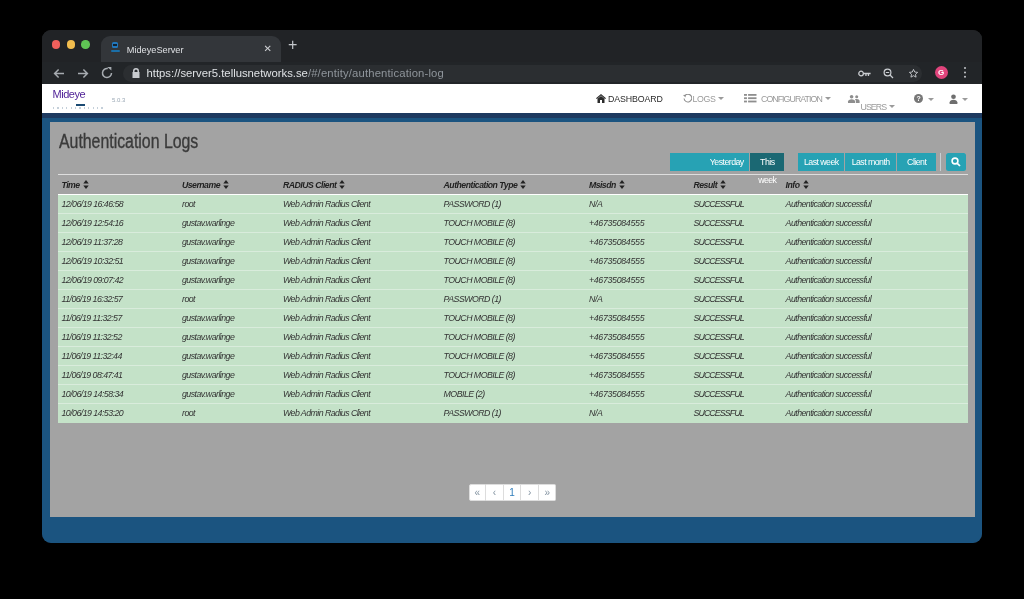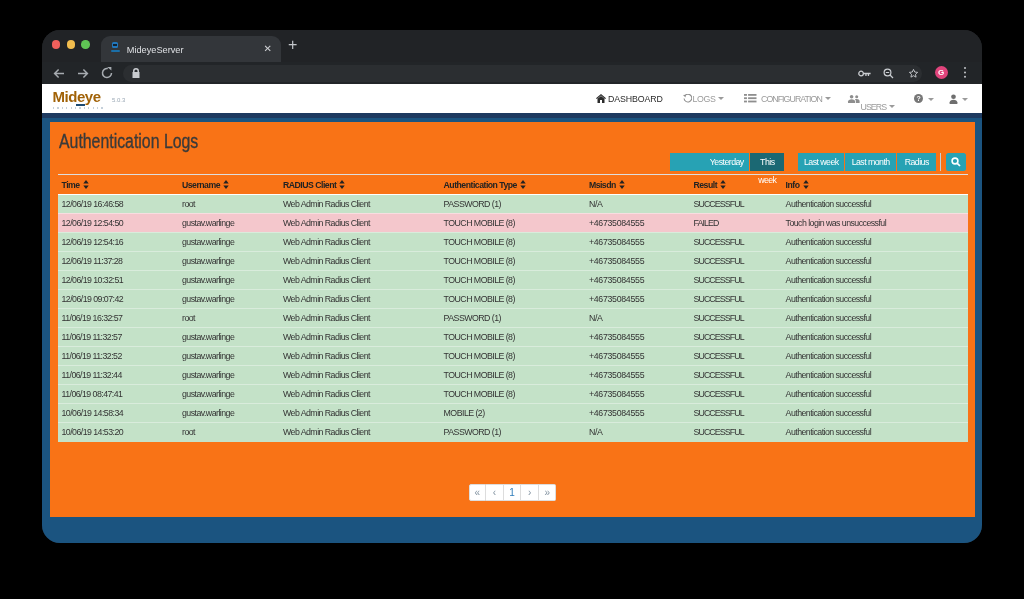--- a/index.html
+++ b/index.html
@@ -1,19 +1,19 @@
 <!DOCTYPE html>
 <html><head>
 <meta charset="utf-8">
 <style>
 * { margin:0; padding:0; box-sizing:border-box; }
 html,body { width:1024px; height:599px; background:#000; overflow:hidden;
   font-family:"Liberation Sans", sans-serif; }
 .win { position:absolute; left:42px; top:30px; width:940px; height:513px;
-  border-radius:18px; overflow:hidden; background:#212326; }
+  border-radius:9px; overflow:hidden; background:#212326; }
 
 .strip { position:absolute; left:0; top:0; width:940px; height:32px; background:#212326; }
 .dot { position:absolute; width:8.5px; height:8.5px; border-radius:50%; top:10px; }
 .dot.r { left:9.5px; background:#f0605c; }
 .dot.y { left:24.5px; background:#f2bd4e; }
 .dot.g { left:39.3px; background:#5fc454; }
 .tab { position:absolute; left:58.5px; top:6px; width:180px; height:26px;
   background:#33363a; border-radius:9px 9px 0 0; }
 .favsq { position:absolute; left:11.5px; top:6px; width:6px; height:6px; background:#2277bb; border-radius:1.5px; }
 .favsq i { position:absolute; left:1px; top:2.4px; width:4px; height:1.4px; background:#123; display:block;}
@@ -27,42 +27,42 @@
 .lock { position:absolute; left:8.5px; top:3.8px; }
 .url { position:absolute; left:23.5px; top:2.6px; font-size:11.3px; letter-spacing:0; color:#dfe2e5; white-space:nowrap; }
 .url .dim { letter-spacing:0.15px; }
 .url .dim { color:#8f959b; }
 .avatar { position:absolute; left:892.5px; top:4px; width:13px; height:13px; border-radius:50%;
   background:#e0447c; color:#fff; font-size:8px; font-weight:bold; text-align:center; line-height:13px;}
 .dots { position:absolute; left:921.8px; top:4.9px; width:2.4px; height:2.4px; border-radius:50%; background:#c3c6ca;
   box-shadow:0 4.4px 0 #c3c6ca, 0 8.8px 0 #c3c6ca; }
 
 .navbar { position:absolute; left:0; top:54px; width:940px; height:28.5px; background:#fff; }
-.logo { position:absolute; left:10.5px; top:3.6px; font-size:15px; font-weight:bold; color:#a16207; letter-spacing:-0.45px; }
+.logo { position:absolute; left:10.5px; top:3.6px; font-size:11px; font-weight:normal; color:#4c1d95; letter-spacing:-0.45px; }
 .logobar { position:absolute; left:33.5px; top:19.6px; width:9px; height:2.2px; background:#1b4a73; }
 .logodots { position:absolute; left:11px; top:23.4px; width:53px; height:2px;
   background-image:repeating-linear-gradient(to right, #c5d0da 0, #c5d0da 1.2px, transparent 1.2px, transparent 4.4px); height:1.4px !important; }
 .ver { position:absolute; left:70px; top:12.5px; font-size:6px; color:#9aa8b5; letter-spacing:0px;}
 .navtxt { position:absolute; white-space:nowrap; top:9.8px; font-size:8.8px; color:#9a9a9a; }
 .caret { display:inline-block; width:0; height:0; border-left:3.2px solid transparent;
   border-right:3.2px solid transparent; border-top:3.6px solid #9a9a9a; vertical-align:middle; margin-left:3px; position:relative; top:-1px;}
 
 .navy { position:absolute; left:0; top:82.5px; width:940px; height:5px; background:#1e3a60; }
 .bluebg { position:absolute; left:0; top:87.5px; width:940px; height:425.5px; background:#1b5480; }
-.panel { position:absolute; left:8px; top:92px; width:924.5px; height:395px; background:#f97316; }
+.panel { position:absolute; left:8px; top:92px; width:924.5px; height:395px; background:#a3a3a3; }
 h1.title { position:absolute; left:9px; top:8px; font-size:19.5px; font-weight:400; color:#3a3a3a; letter-spacing:0; -webkit-text-stroke:0.35px #3a3a3a; transform:scaleX(0.813); transform-origin:0 0; white-space:nowrap; }
 
 .btng { position:absolute; top:31px; height:18px; }
 .btn { position:absolute; top:0; height:18px; background:#27a2b4; color:#fff;
   font-size:8.8px; letter-spacing:-0.55px; text-align:center; line-height:18px; }
 .btn.active { background:#1b6873; }
 .vsep { position:absolute; top:31px; left:890px; width:1px; height:18px; background:#c8d0d4; }
 .searchbtn { position:absolute; top:31px; left:895.5px; width:20px; height:18px; background:#27a2b4; border-radius:2.5px; }
 
-.tbl { position:absolute; left:8px; top:52px; width:909.5px; border-collapse:collapse; table-layout:fixed; }
+.tbl { position:absolute; left:8px; top:52px; width:909.5px; border-collapse:collapse; table-layout:fixed;font-style:italic; }
 .tbl th { border-top:1px solid #dedede; font-size:8.7px; letter-spacing:-0.5px; color:#222;
   text-align:left; font-weight:bold; height:20px; padding:0 0 0 3.5px; white-space:nowrap; }
 .tbl td { font-size:8.8px; letter-spacing:-0.55px; color:#333; height:19px; padding:0 0 0 3.5px;
   white-space:nowrap; overflow:hidden; border-top:1px solid rgba(255,255,255,0.55); }
 tr.ok td { background:#c4e2c8; border-top-color:#d9ecdc; }
 tr.bad td { background:#f4c7cc; border-top-color:#f8dde0; }
 tbody tr:first-child td { border-top-color:#fff; }
 .tbl td:nth-child(6) { letter-spacing:-0.9px; }
 .tbl td:nth-child(5) { letter-spacing:-0.3px; }
 .sorti { display:inline-block; margin-left:3px; vertical-align:-1px; }
@@ -99,20 +99,21 @@
         <path fill="none" stroke="#a6abb0" stroke-width="1.5" d="M1 5.5h9.4M6.4 1.5l4 4-4 4"></path>
       </svg>
     <svg style="position:absolute;left:59px;top:5px" width="12" height="12" viewBox="0 0 12 12">
         <path fill="none" stroke="#a6abb0" stroke-width="1.5" d="M10.5 6A4.5 4.5 0 116.8 1.6"></path>
         <path fill="#a6abb0" d="M6.2 0h4.2v3.4z"></path>
       </svg>
     <div class="pill">
       <svg class="lock" width="8" height="10" viewBox="0 0 8 10">
           <path fill="#c9ccd0" d="M1 4V3a3 3 0 016 0v1h.5v6h-7V4H1zm1.5 0h3V3a1.5 1.5 0 00-3 0v1z"></path>
         </svg>
+      <div class="url">https://server5.tellusnetworks.se<span class="dim">/#/entity/authentication-log</span></div>
       <svg style="position:absolute;left:735px;top:4px" width="13" height="9" viewBox="0 0 13 9">
           <circle cx="3.1" cy="4.5" r="2.3" fill="none" stroke="#c9ccd0" stroke-width="1.3"></circle>
           <path fill="#c9ccd0" d="M5.4 3.8h7.2v1.4h-1.5v1.7h-1.3V5.2H8.6v1.7H7.3V5.2H5.4z"></path>
         </svg>
       <svg style="position:absolute;left:760px;top:3px" width="11" height="11" viewBox="0 0 11 11">
           <circle cx="4.5" cy="4.5" r="3.4" fill="none" stroke="#c9ccd0" stroke-width="1.2"></circle>
           <line x1="7" y1="7" x2="10" y2="10" stroke="#c9ccd0" stroke-width="1.2"></line>
           <line x1="2.8" y1="4.5" x2="6.2" y2="4.5" stroke="#c9ccd0" stroke-width="1.2"></line>
         </svg>
       <svg style="position:absolute;left:784.5px;top:3px" width="11" height="11" viewBox="0 0 24 24">
@@ -172,21 +173,21 @@
   <div class="navy"></div>
   <div class="bluebg"></div>
   <div class="panel">
     <h1 class="title">Authentication Logs</h1>
     <div class="btng">
       <div class="btn" style="left:620.3px; width:33px;padding-left:36px;">Today</div>
       <div class="btn" style="left:654.3px; width:45px;">Yesterday</div>
       <div class="btn active" style="left:700.3px; width:34px;">This week</div>
       <div class="btn" style="left:748.3px; width:46px;">Last week</div>
       <div class="btn" style="left:795.3px; width:50.7px;">Last month</div>
-      <div class="btn" style="left:847px; width:39.4px;">Radius</div>
+      <div class="btn" style="left:847px; width:39.4px;">Client</div>
     </div>
     <div class="vsep"></div>
     <div class="searchbtn">
         <svg style="position:absolute;left:5px;top:4px" width="10" height="10" viewBox="0 0 10 10">
           <circle cx="4" cy="4" r="2.9" fill="none" stroke="#fff" stroke-width="1.6"></circle>
           <line x1="6.3" y1="6.3" x2="9" y2="9" stroke="#fff" stroke-width="1.7"></line>
         </svg>
       </div>
     <table class="tbl">
       <colgroup>
@@ -233,29 +234,20 @@
       <tbody>
         <tr class="ok">
             <td>12/06/19 16:46:58</td>
             <td>root</td>
             <td>Web Admin Radius Client</td>
             <td>PASSWORD (1)</td>
             <td>N/A</td>
             <td>SUCCESSFUL</td>
             <td>Authentication successful</td>
           </tr>
-        <tr class="bad">
-            <td>12/06/19 12:54:50</td>
-            <td>gustav.warlinge</td>
-            <td>Web Admin Radius Client</td>
-            <td>TOUCH MOBILE (8)</td>
-            <td>+46735084555</td>
-            <td>FAILED</td>
-            <td>Touch login was unsuccessful</td>
-          </tr>
         <tr class="ok">
             <td>12/06/19 12:54:16</td>
             <td>gustav.warlinge</td>
             <td>Web Admin Radius Client</td>
             <td>TOUCH MOBILE (8)</td>
             <td>+46735084555</td>
             <td>SUCCESSFUL</td>
             <td>Authentication successful</td>
           </tr>
         <tr class="ok">

